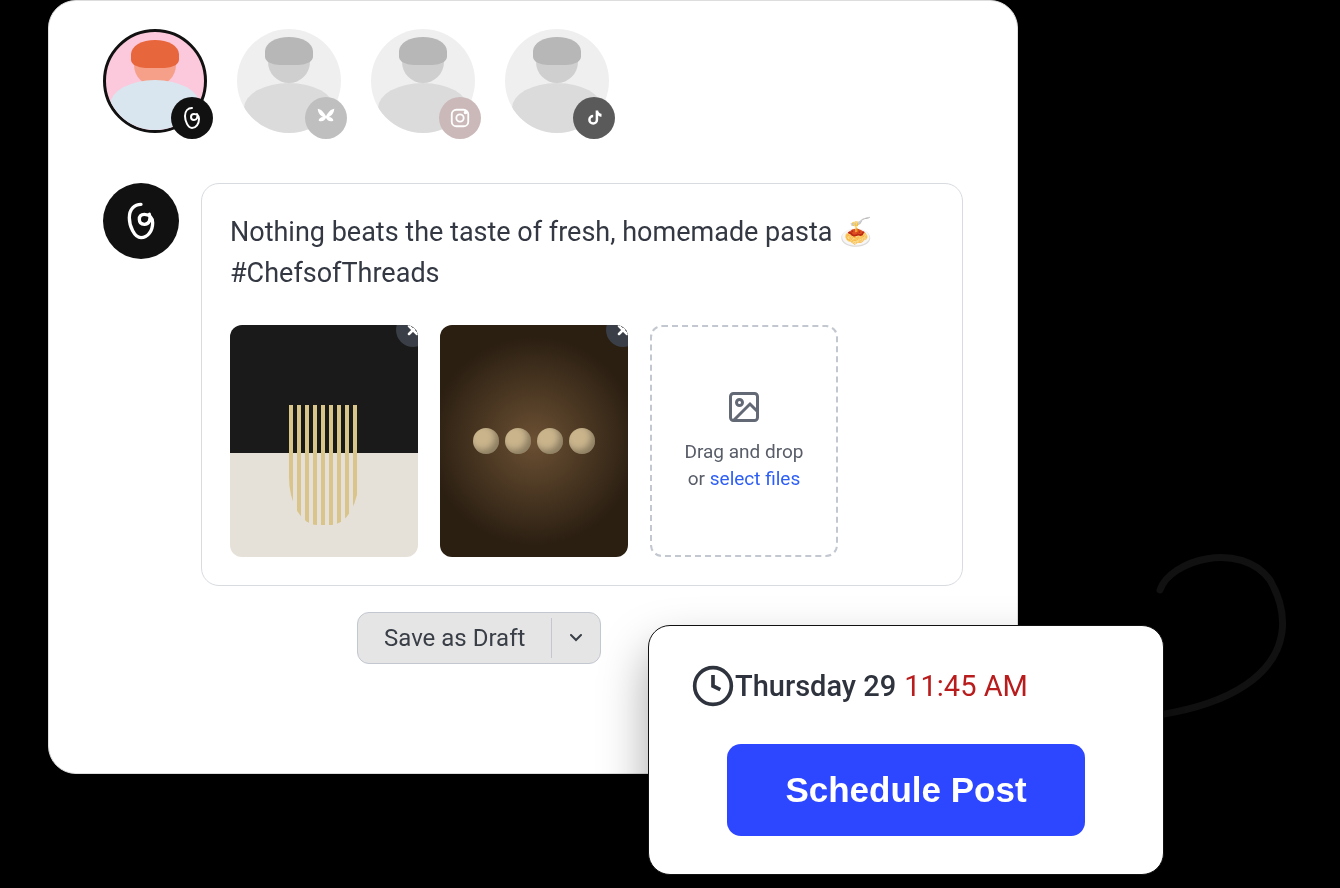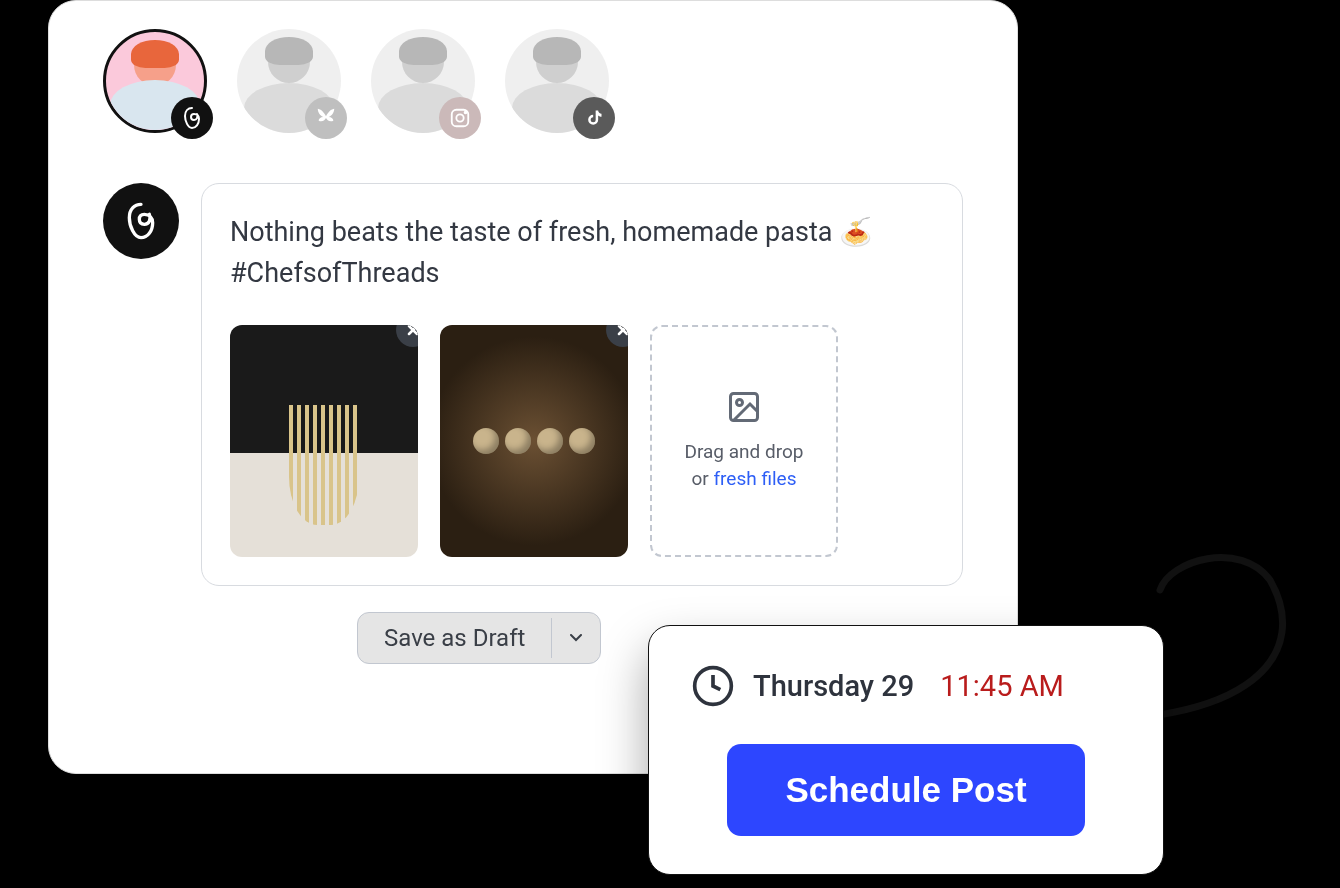--- a/index.html
+++ b/index.html
@@ -254,21 +254,20 @@
       padding: 38px 42px;
       display: flex;
       flex-direction: column;
       align-items: center;
       gap: 36px;
     }
     
     .schedule-time-row {
       display: flex;
       align-items: center;
-      gap: 18px;
       width: 100%;
       text-align: right;
     }
     .schedule-date { font-size: 29px; color: #2e333d; font-weight: 500; }
     .schedule-time { font-size: 29px; color: #b91c1c; margin-left: 8px; }
     
     .schedule-btn {
       background: #2d46ff;
       color: #fff;
       font-size: 35px;
@@ -380,21 +379,21 @@
             </div>
         </div>
         <div class="dropzone">
           <svg width="36" height="36" viewBox="0 0 24 24" fill="none" stroke="#636a76" stroke-width="2">
               <rect x="3" y="3" width="18" height="18" rx="2"></rect>
               <circle cx="9" cy="9" r="2"></circle>
               <path d="M21 15l-5-5L5 21"></path>
             </svg>
           <div class="dropzone-text">
             <span>Drag and drop</span><br>
-            <span>or </span><span class="dropzone-link">fresh files</span>
+            <span>or </span><span class="dropzone-link">select files</span>
           </div>
         </div>
       </div>
     </div>
   </div>
 
   <div class="actions-row">
     <div class="draft-btn">
       <div class="draft-btn-label">Save as Draft</div>
       <div class="draft-btn-caret">

